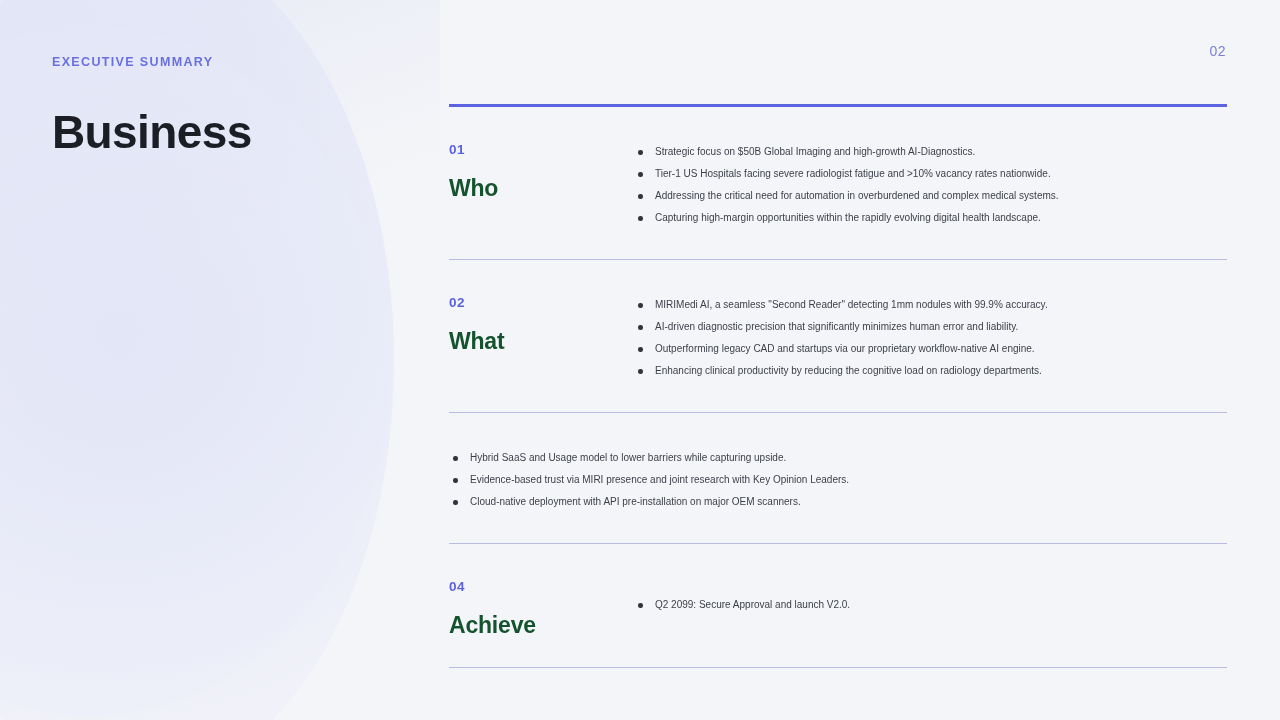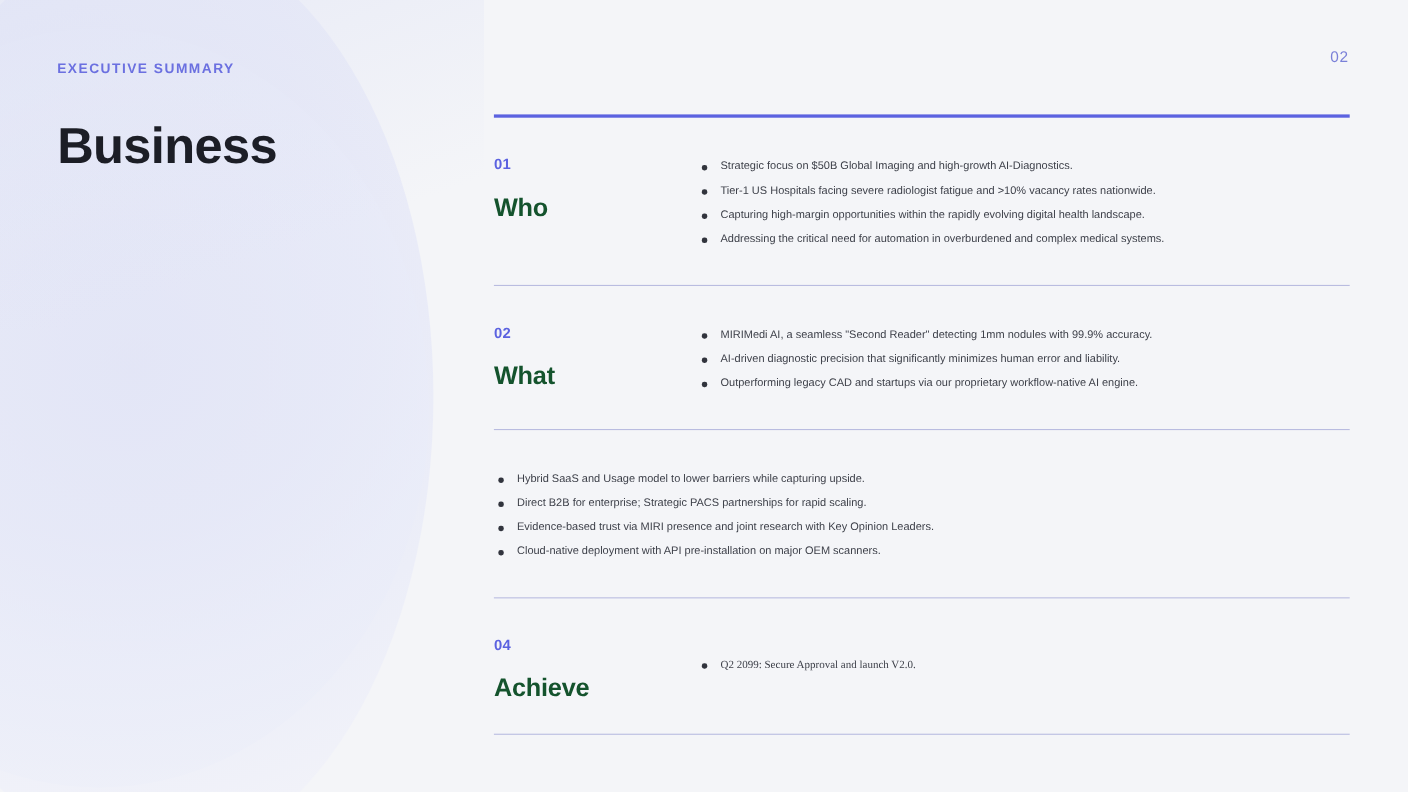--- a/index.html
+++ b/index.html
@@ -149,21 +149,20 @@
   }
 
   .section-body {
     flex: 1 1 auto;
     padding-top: 4px;
   }
 
   .section.centered .section-body {
     align-self: center;
     padding-top: 0;
-    font-family: Liberation Serif, serif;
   }
 
   .bullet-list {
     list-style: none;
   }
 
   .bullet-item {
     position: relative;
     padding-left: 21px;
     font-size: 10px;
@@ -209,49 +208,49 @@
 
     <div class="section">
       <div class="section-label">
         <div class="section-num">01</div>
         <div class="section-title">Who</div>
       </div>
       <div class="section-body">
         <ul class="bullet-list">
           <li class="bullet-item">Strategic focus on $50B Global Imaging and high-growth AI-Diagnostics.</li>
           <li class="bullet-item">Tier-1 US Hospitals facing severe radiologist fatigue and &gt;10% vacancy rates nationwide.</li>
+          <li class="bullet-item">Addressing the critical need for automation in overburdened and complex medical systems.</li>
           <li class="bullet-item">Capturing high-margin opportunities within the rapidly evolving digital health landscape.</li>
-          <li class="bullet-item">Addressing the critical need for automation in overburdened and complex medical systems.</li>
         </ul>
       </div>
     </div>
 
     <div class="rule-thin"></div>
 
     <div class="section">
       <div class="section-label">
         <div class="section-num">02</div>
         <div class="section-title">What</div>
       </div>
       <div class="section-body">
         <ul class="bullet-list">
           <li class="bullet-item">MIRIMedi AI, a seamless "Second Reader" detecting 1mm nodules with 99.9% accuracy.</li>
           <li class="bullet-item">AI-driven diagnostic precision that significantly minimizes human error and liability.</li>
           <li class="bullet-item">Outperforming legacy CAD and startups via our proprietary workflow-native AI engine.</li>
+          <li class="bullet-item">Enhancing clinical productivity by reducing the cognitive load on radiology departments.</li>
         </ul>
       </div>
     </div>
 
     <div class="rule-thin"></div>
 
     <div class="section">
       <div class="section-body">
         <ul class="bullet-list">
           <li class="bullet-item">Hybrid SaaS and Usage model to lower barriers while capturing upside.</li>
-          <li class="bullet-item">Direct B2B for enterprise; Strategic PACS partnerships for rapid scaling.</li>
           <li class="bullet-item">Evidence-based trust via MIRI presence and joint research with Key Opinion Leaders.</li>
           <li class="bullet-item">Cloud-native deployment with API pre-installation on major OEM scanners.</li>
         </ul>
       </div>
     </div>
 
     <div class="rule-thin"></div>
 
     <div class="section centered">
       <div class="section-label">

